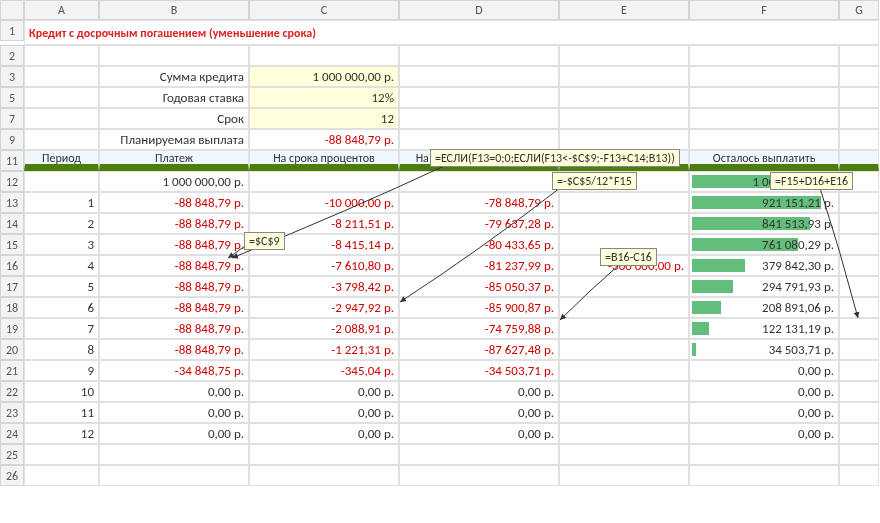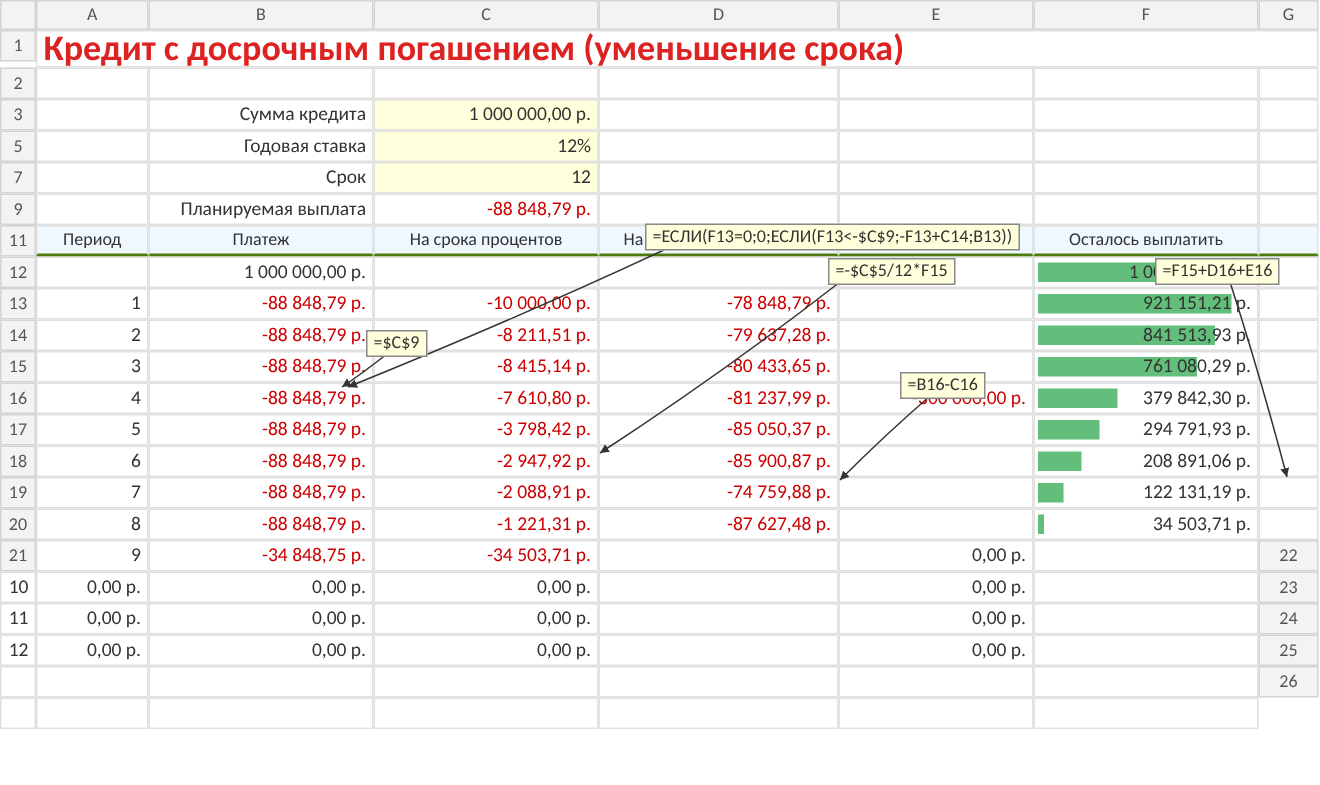--- a/index.html
+++ b/index.html
@@ -33,31 +33,31 @@
     height: 21px;
     padding: 0 4px;
     display: flex;
     align-items: center;
     justify-content: flex-end;
     overflow: hidden;
     white-space: nowrap;
   }
   .title-cell {
     color: #d22;
-    font-size: 24px;
+    font-size: 12px;
     font-weight: bold;
     height: 25px;
     justify-content: flex-start;
   }
   .title-row { grid-column: 2 / 9; }
   .input-cell { background: #ffffdb; }
   .red { color: #cc0000; }
   .col-hdr {
     background: #f0f8ff;
-    border-bottom: 2px solid #4d7c0f;
+    border-bottom: 7px solid #4d7c0f;
     justify-content: center;
     font-size: 12px;
   }
   .bar-cell {
     position: relative;
     justify-content: flex-end;
   }
   .bar {
     position: absolute;
     left: 2px;
@@ -240,20 +240,21 @@
     <div class="cell red">-87 627,48 р.</div>
     <div class="cell red"></div>
     <div class="cell bar-cell">
       <div class="bar" style="width: 4.2px;"></div>
       <span>34 503,71 р.</span>
     </div>
     <div class="cell"></div>
     <div class="rownum">21</div>
     <div class="cell">9</div>
     <div class="cell red">-34 848,75 р.</div>
+    <div class="cell red">-345,04 р.</div>
     <div class="cell red">-34 503,71 р.</div>
     <div class="cell red"></div>
     <div class="cell bar-cell">
       <div class="bar" style="width: 0px;"></div>
       <span>0,00 р.</span>
     </div>
     <div class="cell"></div>
     <div class="rownum">22</div>
     <div class="cell">10</div>
     <div class="cell">0,00 р.</div>
@@ -298,21 +299,21 @@
     <div class="rownum">26</div>
     <div class="cell"></div>
     <div class="cell"></div>
     <div class="cell"></div>
     <div class="cell"></div>
     <div class="cell"></div>
     <div class="cell"></div>
     <div class="cell"></div>
   </div>
 
-<div class="callout" style="left:244px; top:220px;text-align:right;">=$C$9</div>
+<div class="callout" style="left:244px; top:232px;text-align:right;">=$C$9</div>
 <div class="callout" style="left:430px; top:149px;">=ЕСЛИ(F13=0;0;ЕСЛИ(F13&lt;-$C$9;-F13+C14;B13))</div>
 <div class="callout" style="left:552px; top:172px;text-align:right;">=-$C$5/12*F15</div>
 <div class="callout" style="left:770px; top:172px;">=F15+D16+E16</div>
 <div class="callout" style="left:600px; top:248px;">=B16-C16</div>
 
 <svg class="arrows" width="880" height="523">
   <defs>
     <marker id="ah" markerWidth="8" markerHeight="8" refX="6" refY="3" orient="auto">
       <path d="M0,0 L6,3 L0,6 Z" fill="#333"></path>
     </marker>

